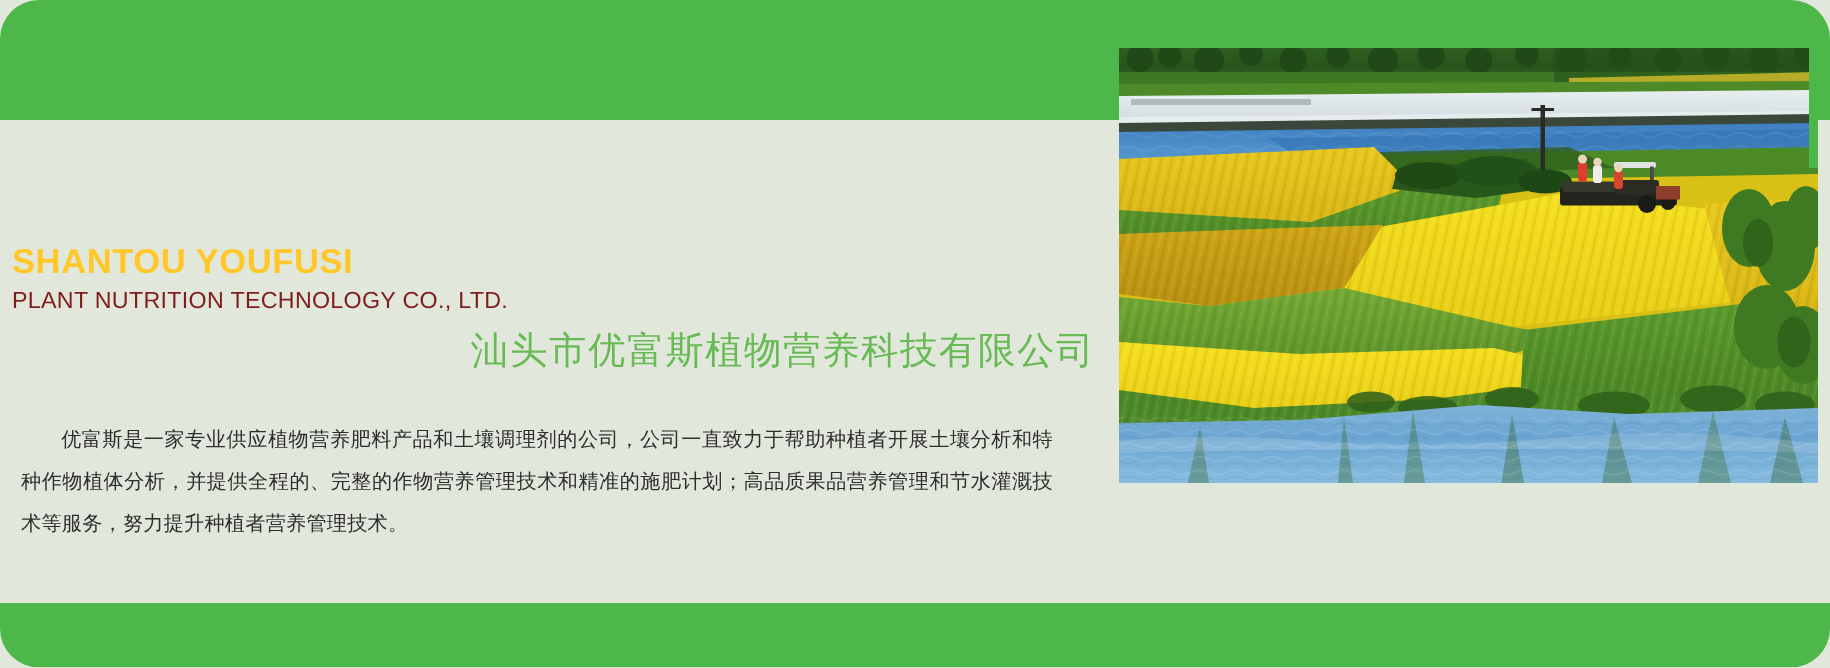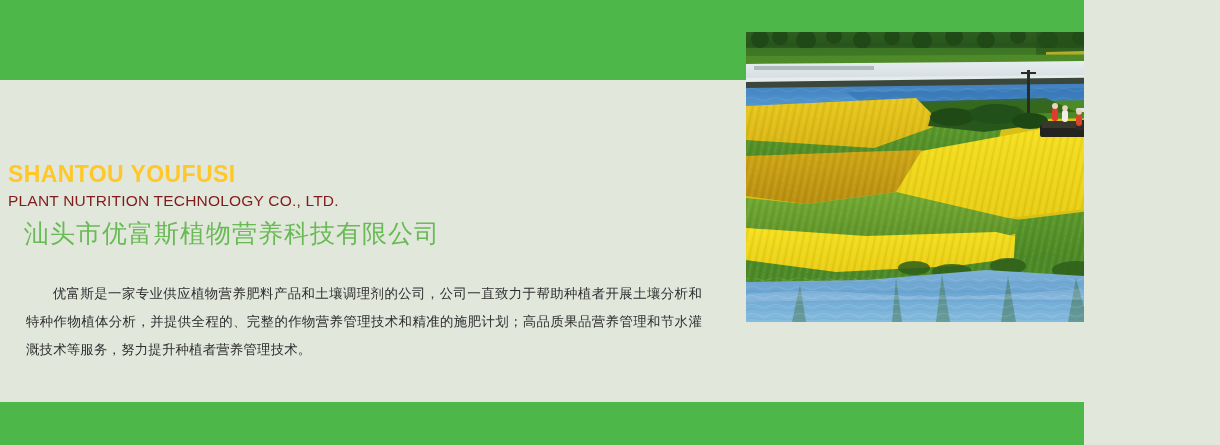--- a/index.html
+++ b/index.html
@@ -12,24 +12,25 @@
     width: 1220px;
     height: 445px;
     overflow: hidden;
     background: #e2e7dc;
     font-family: "Liberation Sans", "DejaVu Sans", sans-serif;
     position: relative;
   }
 
   .page {
     position: relative;
-    width: 1084px;
+    width: 1220px;
     height: 445px;
     background: #e2e7dc;
     overflow: hidden;
+    border-radius: 26px;
   }
 
   
   .band-top {
     position: absolute;
     left: 0; top: 0;
     width: 1220px;
     height: 80px;
     background: #4db749;
     z-index: 1;
@@ -73,28 +74,29 @@
     margin: 3px 0 0 0;
     white-space: nowrap;
   }
 
   .brand-cn {
     font-size: 25px;
     font-weight: normal;
     color: #68ba55;
     letter-spacing: 1px;
     line-height: 32px;
-    padding-left: 24px;
+    padding-left: 12px;
     margin: 7px 0 0 0;
     white-space: nowrap;
     font-family: "DejaVu Sans", "Liberation Sans", sans-serif;
+    text-align: right;
   }
 
   .intro {
-    margin: 30px 0 0 16px;
+    margin: 30px 0 0 4px;
     padding: 0 28px 0 10px;
     font-size: 13.4px;
     line-height: 28px;
     color: #2e2e2e;
     text-align: justify;
     text-indent: 2em;
     font-family: "DejaVu Sans", "Liberation Sans", sans-serif;
     letter-spacing: 0.2px;
   }
 

